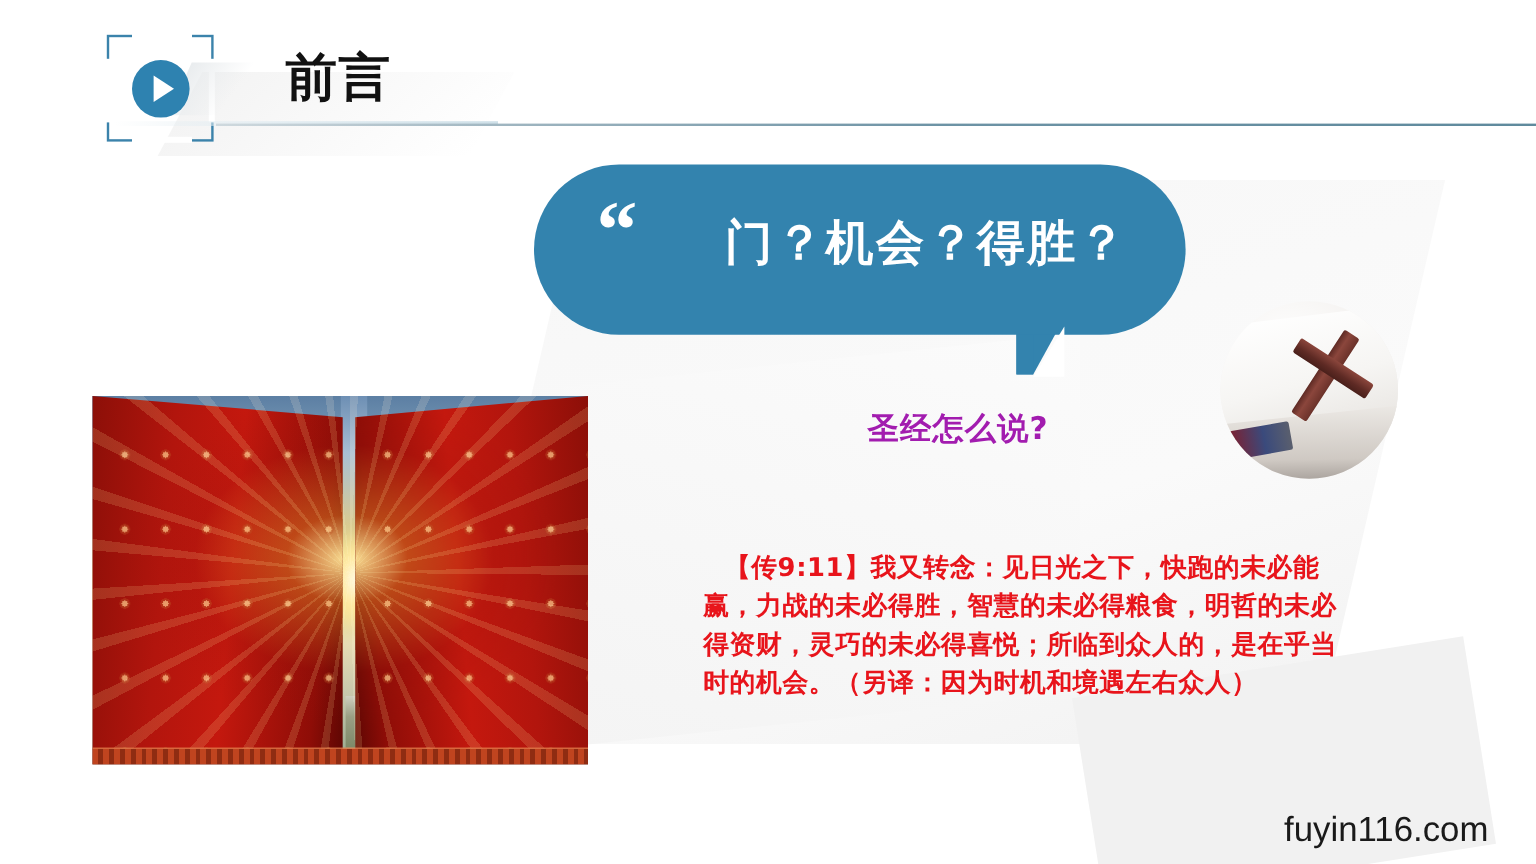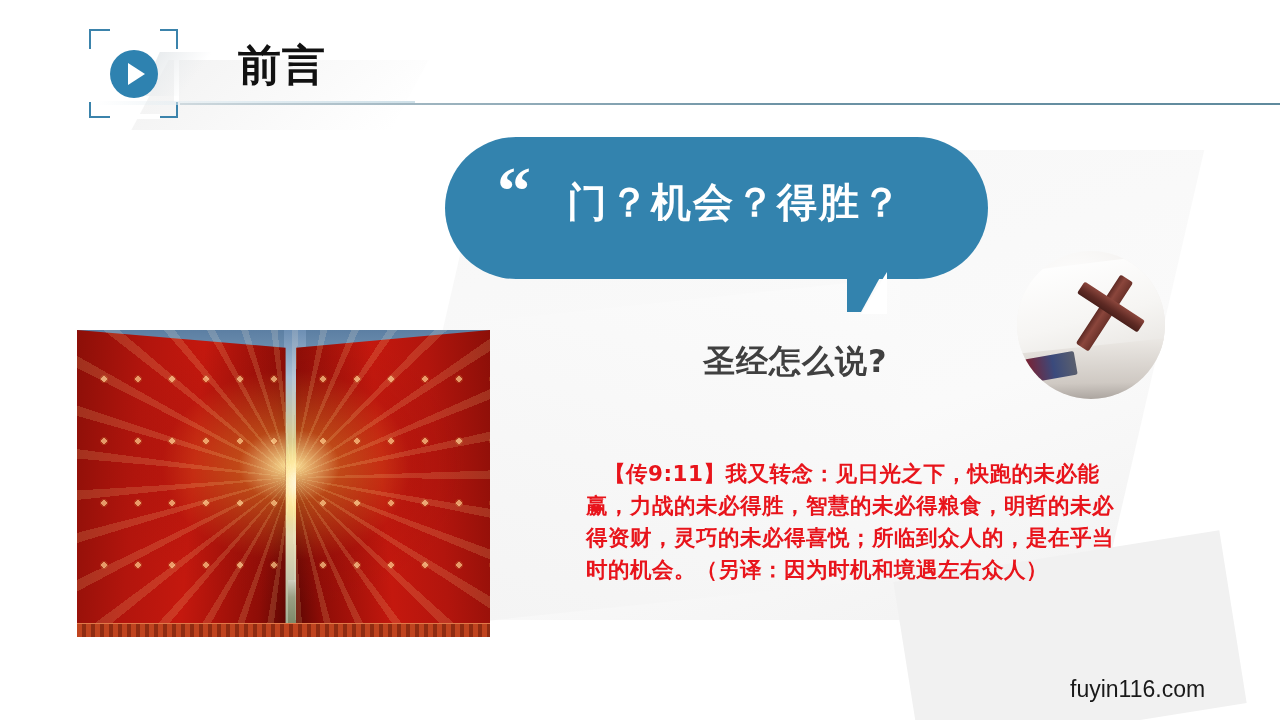--- a/index.html
+++ b/index.html
@@ -122,21 +122,21 @@
     z-index:11;
   }
   .bubble-quote {
     position:absolute; left:52px; top:20px;
     font-size:68px; line-height:1; font-weight:bold;
     color:#ffffff;
     font-family:"Liberation Serif","DejaVu Serif",serif;
   }
   .bubble-text {
     position:absolute; left:122px; top:38px;
-    width:410px; text-align:left;
+    width:410px; text-align:center;
     font-size:40px; font-weight:bold; color:#ffffff;
     letter-spacing:2px;
     font-family:"DejaVu Sans","Liberation Sans",sans-serif;
   }
 
   
   .door-photo {
     position:absolute; left:77px; top:330px;
     width:413px; height:307px;
     overflow:hidden;
@@ -225,22 +225,22 @@
     position:absolute; left:39%; top:33%;
     width:72px; height:14px;
     background:linear-gradient(180deg,#8b463c 0%,#5e2a24 60%,#4a201b 100%);
     transform:rotate(33deg);
     transform-origin:center;
     border-radius:2px;
   }
 
   
   .subheading {
-    position:absolute; left:703px; top:340px;
-    font-size:32px; font-weight:bold; color:#404040;
+    position:absolute; left:723px; top:340px;
+    font-size:26px; font-weight:bold; color:#a21caf;
     letter-spacing:1px;
     font-family:"DejaVu Sans","Liberation Sans",sans-serif;
     z-index:7;
   }
 
   
   .verse {
     position:absolute; left:586px; top:446px;
     width:545px;
     font-size:21.5px; line-height:32px;
@@ -248,21 +248,21 @@
     letter-spacing:0.5px;
     font-family:"DejaVu Sans","Liberation Sans",sans-serif;
     z-index:7;
     text-indent:18px;
     margin-top:12px;
   }
 
   
   .watermark {
     position:absolute; left:1070px; top:676px;
-    font-size:23px; color:#1a1a1a; letter-spacing:0px;
+    font-size:29px; color:#1a1a1a; letter-spacing:0px;
     font-family:"Liberation Sans","DejaVu Sans",sans-serif;
     z-index:7;
   }
 </style>
 </head>
 <body>
 
 <div class="bg-layer">
   <div class="bg-poly-d"></div>
   <div class="bg-poly-a"></div>

